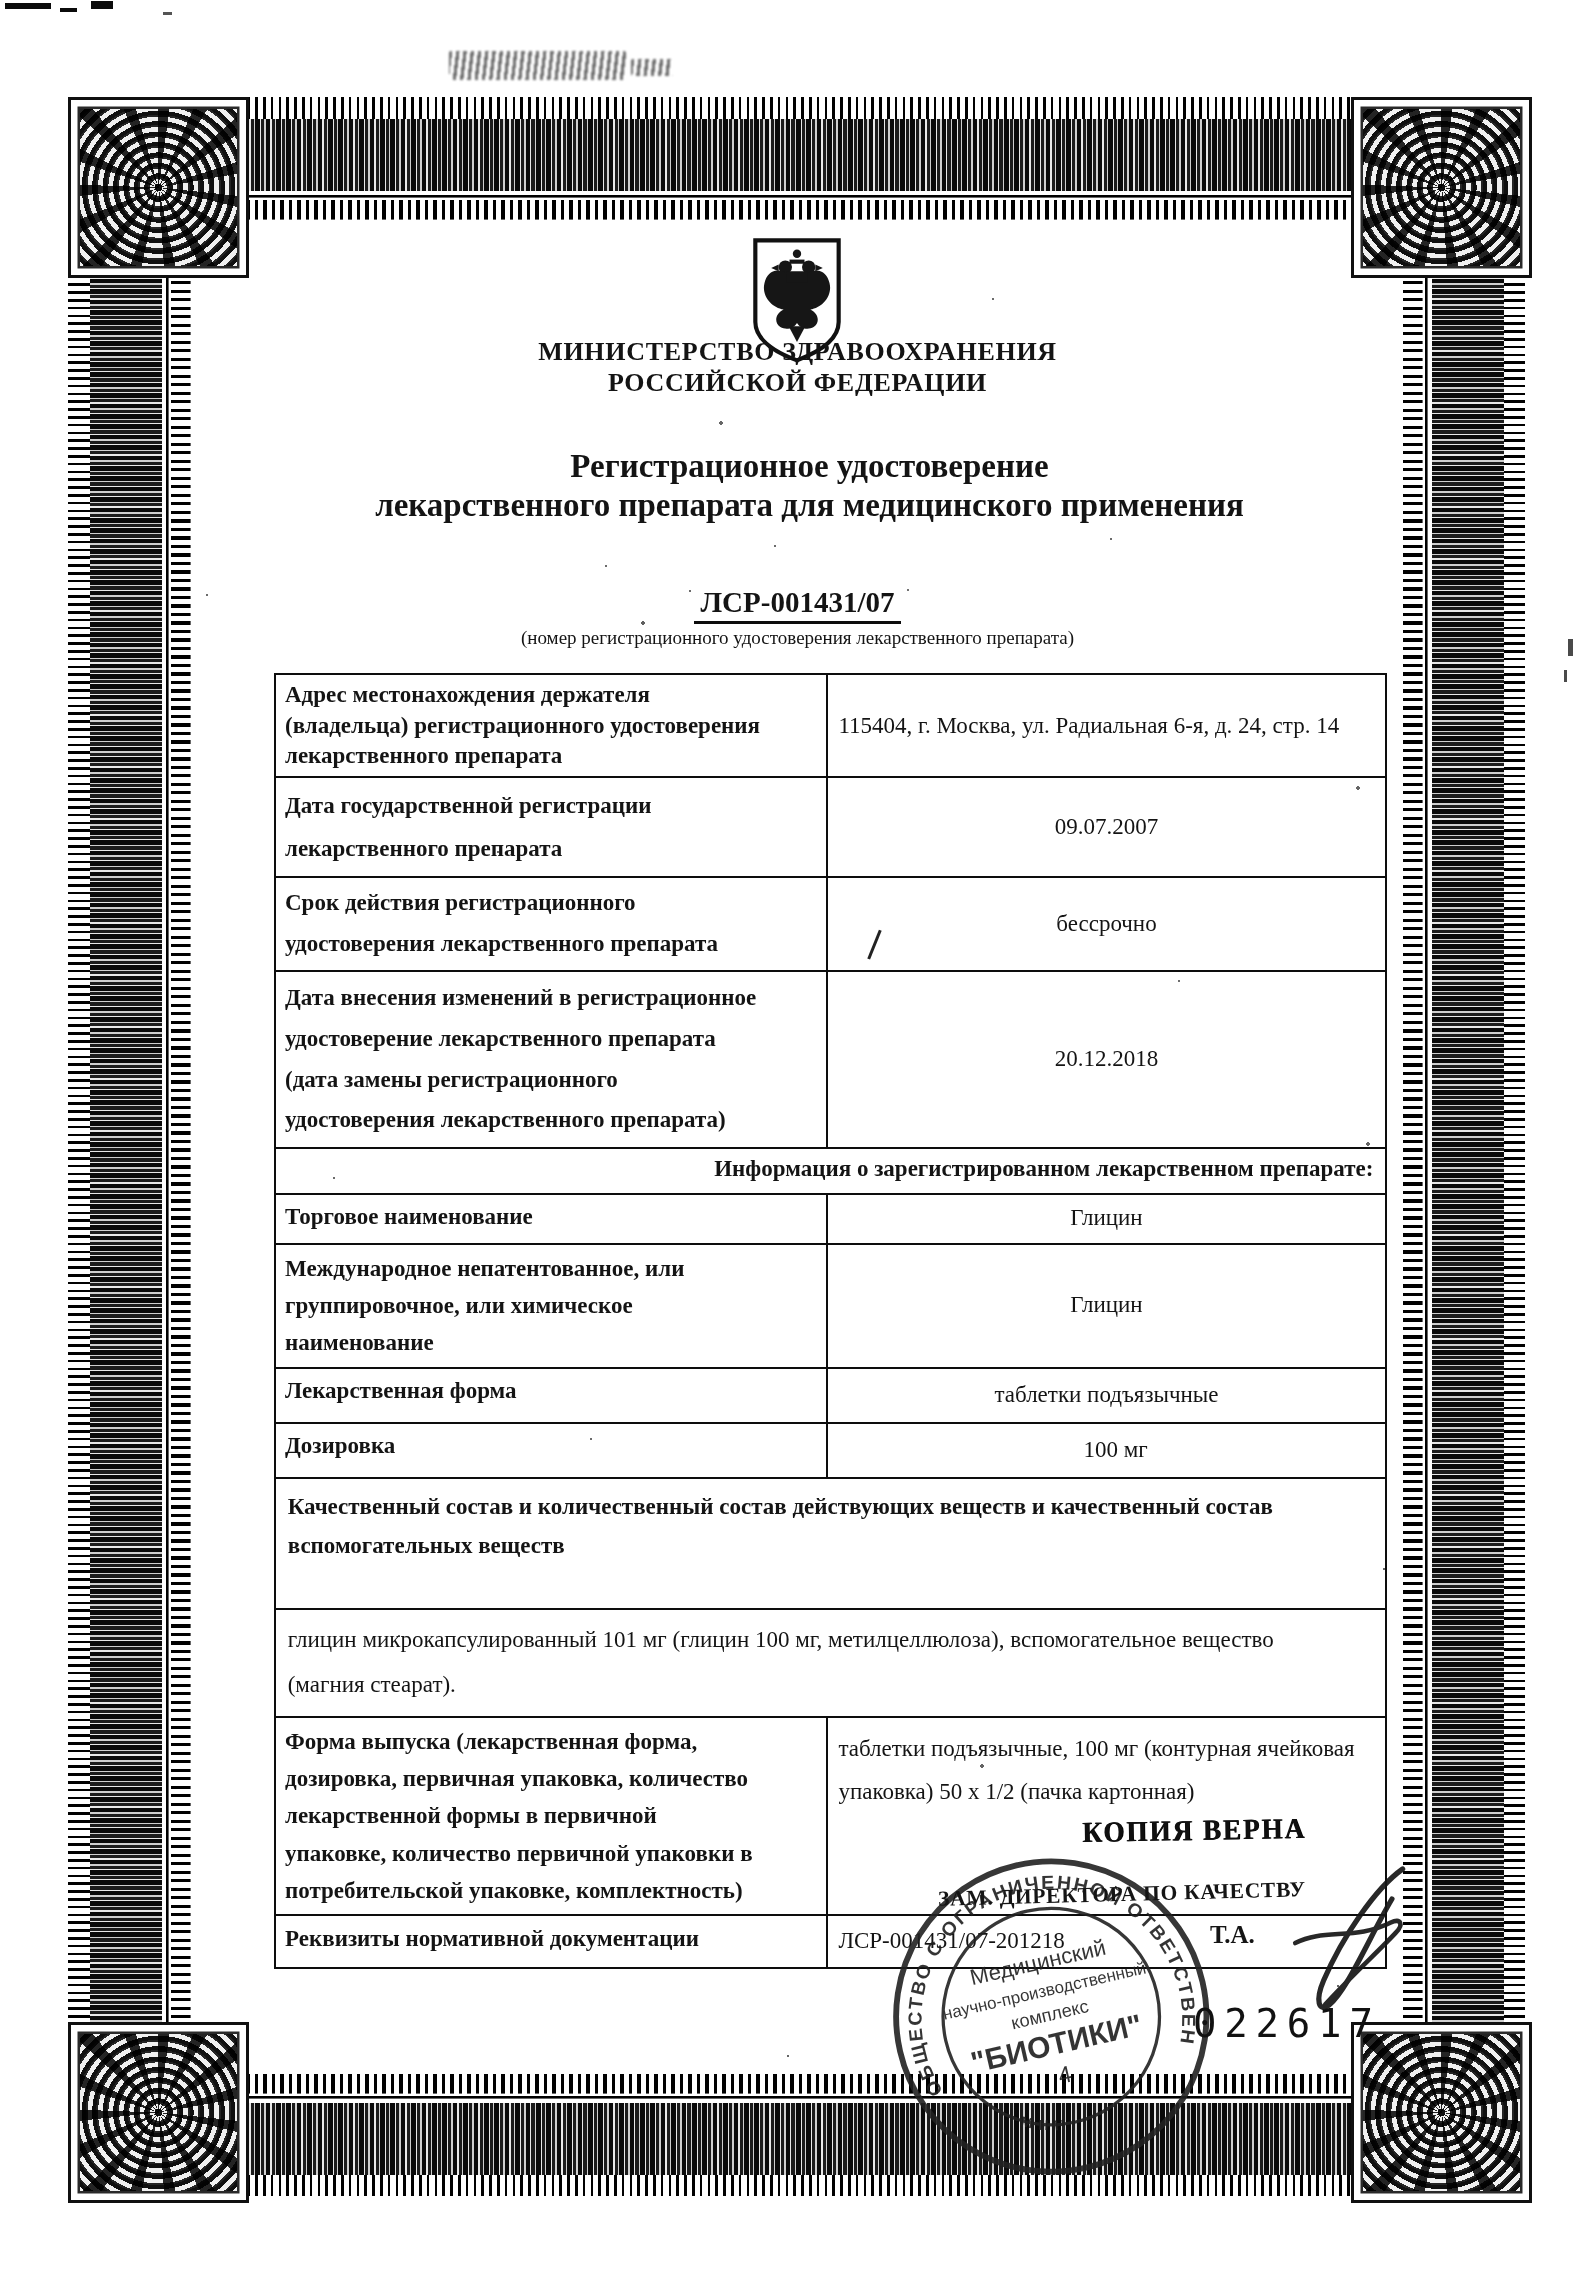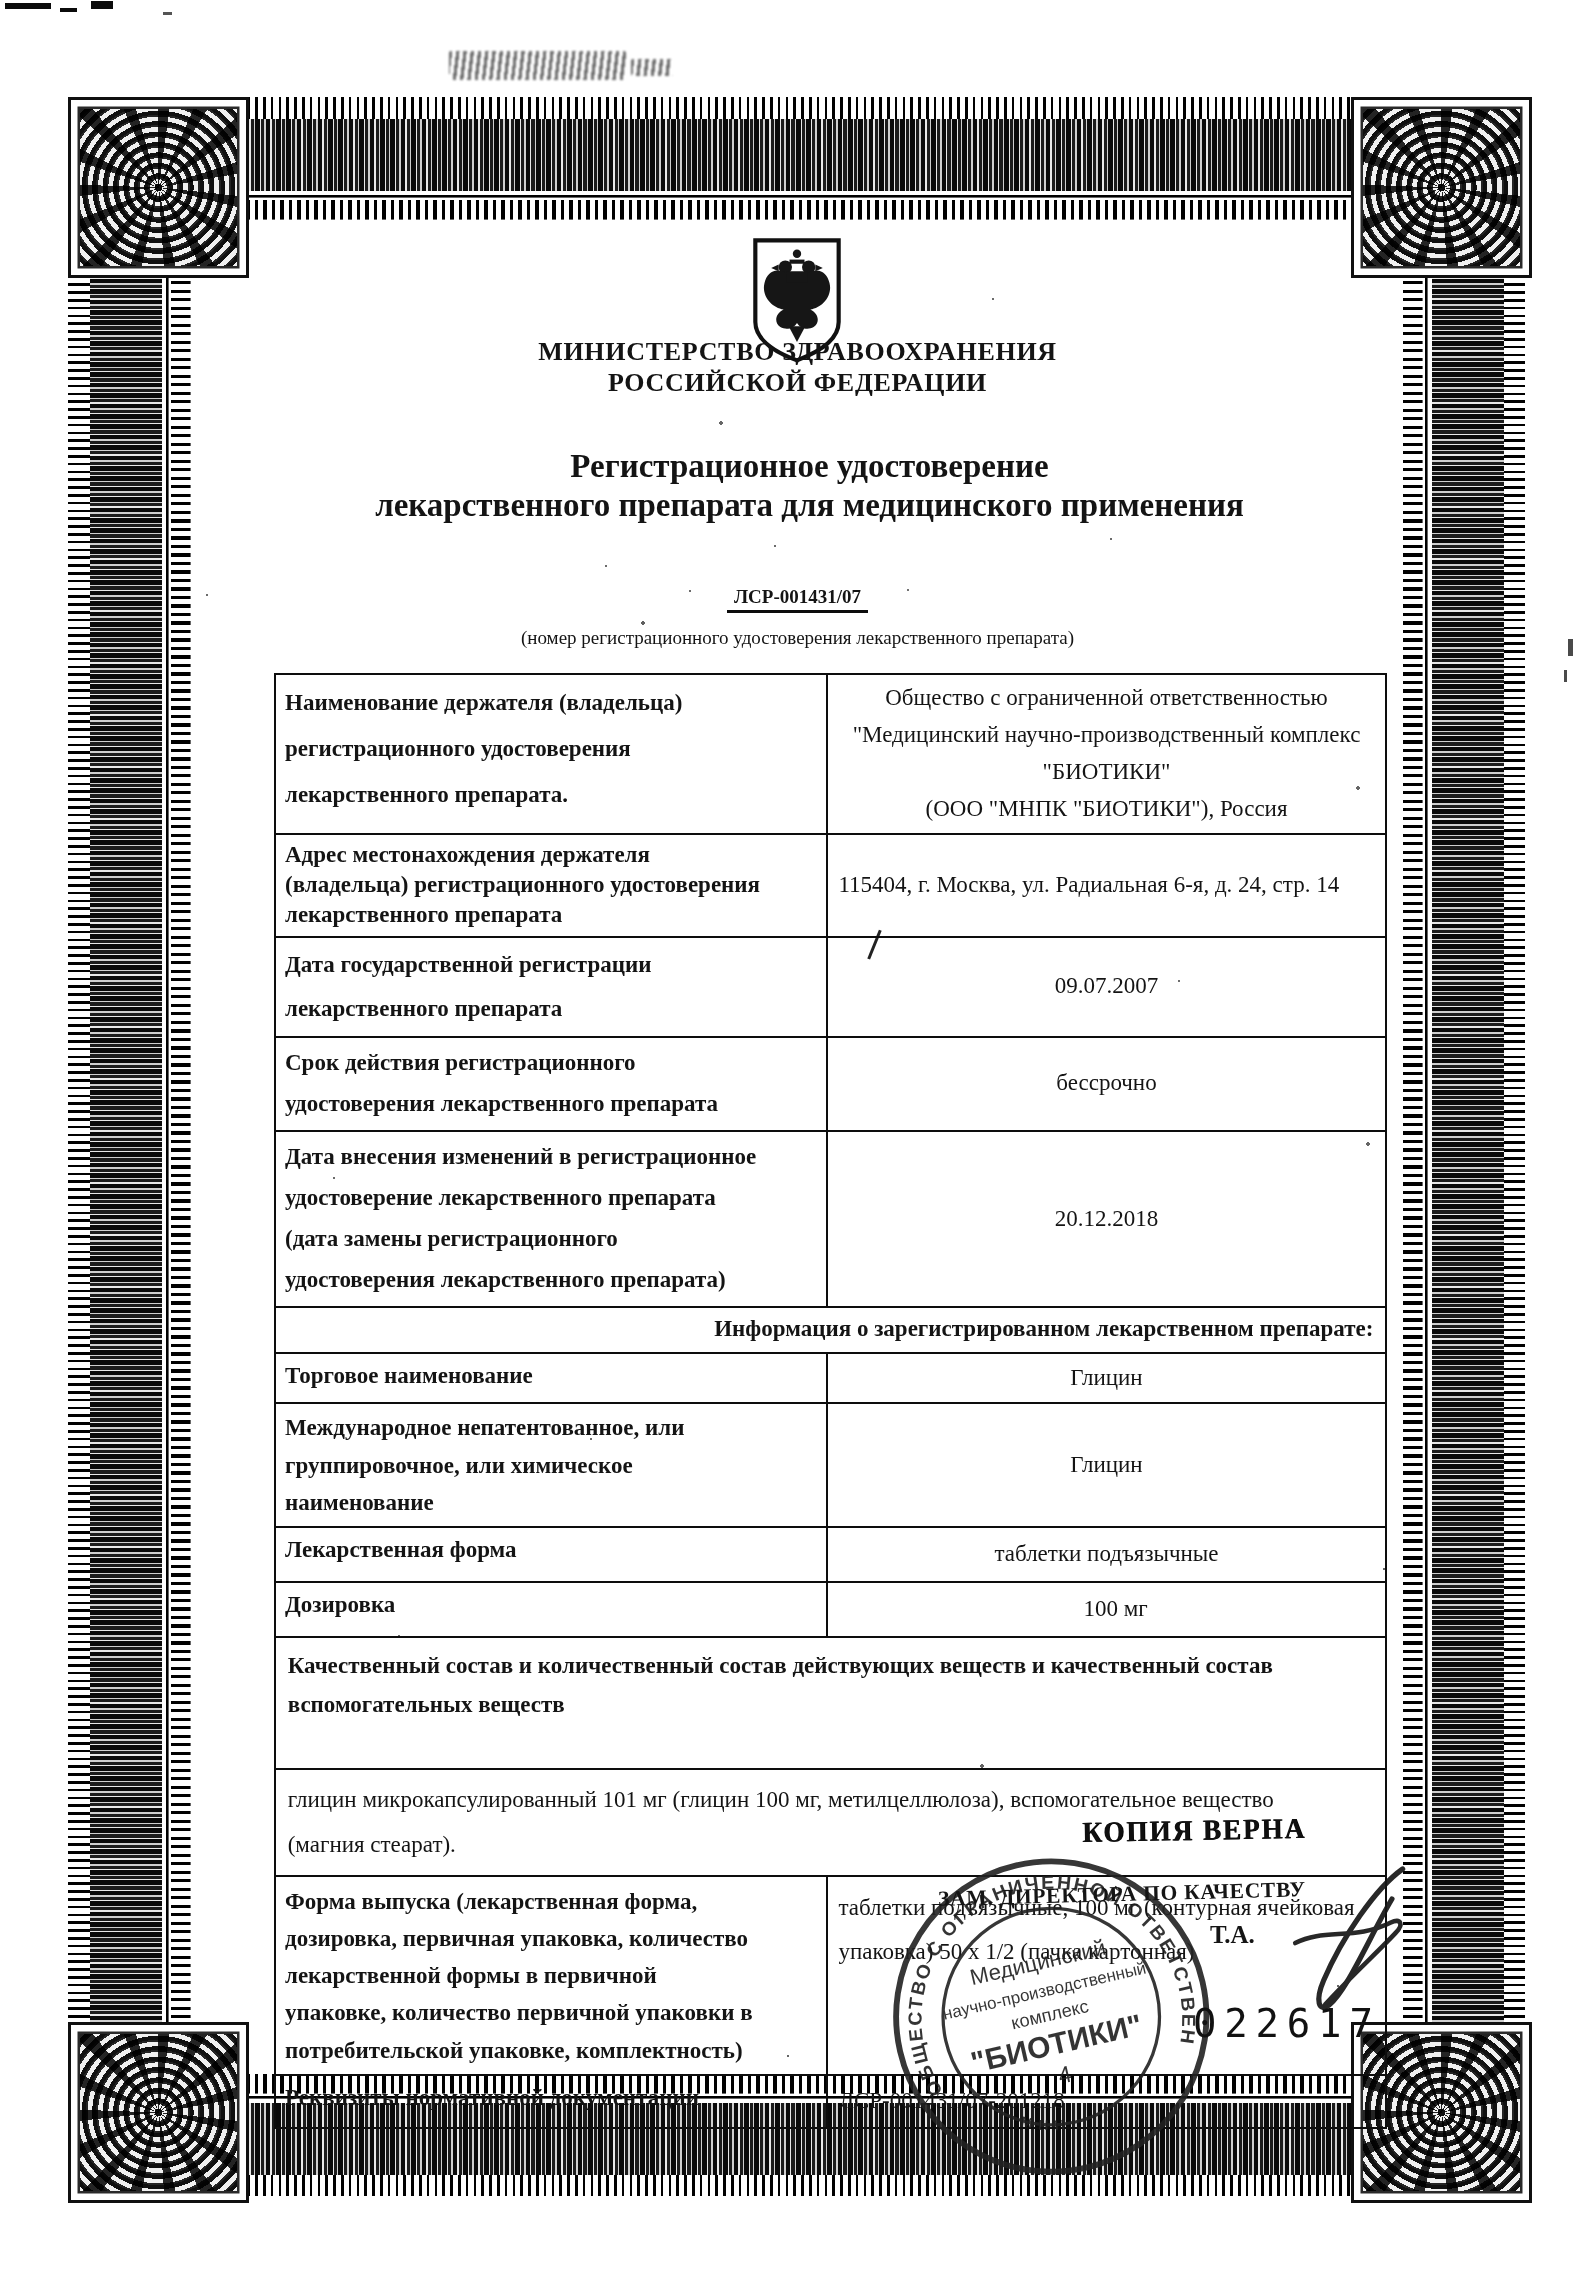--- a/index.html
+++ b/index.html
@@ -75,21 +75,21 @@
   .c-tl{left:68px;top:97px;} .c-tr{left:1351px;top:97px;}
   .c-bl{left:68px;top:2022px;} .c-br{left:1351px;top:2022px;}
 
   
   .emblem{position:absolute;left:747px;top:236px;z-index:3;}
   .ministry{position:absolute;left:0;top:336px;width:1595px;text-align:center;z-index:3;
             font-size:26px;font-weight:600;letter-spacing:0.7px;line-height:1.2;white-space:pre-line;}
   .doc-title{position:absolute;left:12px;top:447px;width:1595px;text-align:center;z-index:3;
              font-size:33px;font-weight:700;line-height:1.18;white-space:pre-line;}
   .regnum-wrap{position:absolute;left:0;top:586px;width:1595px;text-align:center;z-index:3;}
-  .regnum{display:inline-block;font-size:19px;font-weight:700;border-bottom:3.3px solid #0c0c0c;padding:0 6.5px 2px;}
+  .regnum{display:inline-block;font-size:29px;font-weight:700;border-bottom:3.3px solid #0c0c0c;padding:0 6.5px 2px;}
   .regcap{position:absolute;left:0;top:627px;width:1595px;text-align:center;z-index:3;font-size:19px;}
 
   
   .rtable{position:absolute;left:274px;top:673px;width:1109px;z-index:3;border:2.6px solid #0d0d0d;}
   .trow{display:flex;border-top:2.6px solid #0d0d0d;}
   .trow:first-child{border-top:none;}
   .tl{width:552px;border-right:2px solid #0d0d0d;padding:5.2px 9px;font-weight:700;
       font-size:23px;white-space:pre-line;box-sizing:border-box;}
   .tv{flex:1;display:flex;align-items:center;justify-content:center;text-align:center;
       font-size:23px;line-height:1.6;white-space:pre-line;padding:5.2px 10.4px;box-sizing:border-box;}
@@ -158,29 +158,20 @@
   <div class="ministry">МИНИСТЕРСТВО ЗДРАВООХРАНЕНИЯ
 РОССИЙСКОЙ ФЕДЕРАЦИИ</div>
   <div class="doc-title">Регистрационное удостоверение
 лекарственного препарата для медицинского применения</div>
   <div class="regnum-wrap">
     <span class="regnum">ЛСР-001431/07</span>
   </div>
   <div class="regcap">(номер регистрационного удостоверения лекарственного препарата)</div>
 
   <div class="rtable">
-    <div class="trow" style="min-height:157px;">
-      <div class="tl" style="line-height:2.0;">Наименование держателя (владельца)
-регистрационного удостоверения
-лекарственного препарата.</div>
-      <div class="tv" style="line-height:1.6;">Общество с ограниченной ответственностью
-"Медицинский научно-производственный комплекс
-"БИОТИКИ"
-(ООО "МНПК "БИОТИКИ"), Россия</div>
-    </div>
     <div class="trow" style="min-height:98px;">
       <div class="tl" style="line-height:1.32;">Адрес местонахождения держателя
 (владельца) регистрационного удостоверения
 лекарственного препарата</div>
       <div class="tv vleft" style="line-height:1.4;">115404, г. Москва, ул. Радиальная 6-я, д. 24, стр. 14</div>
     </div>
     <div class="trow" style="min-height:91px;">
       <div class="tl" style="line-height:1.9;">Дата государственной регистрации
 лекарственного препарата</div>
       <div class="tv">09.07.2007</div>

